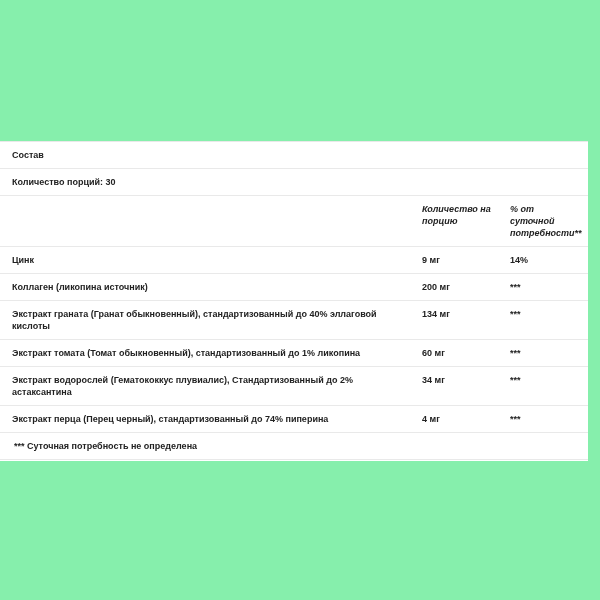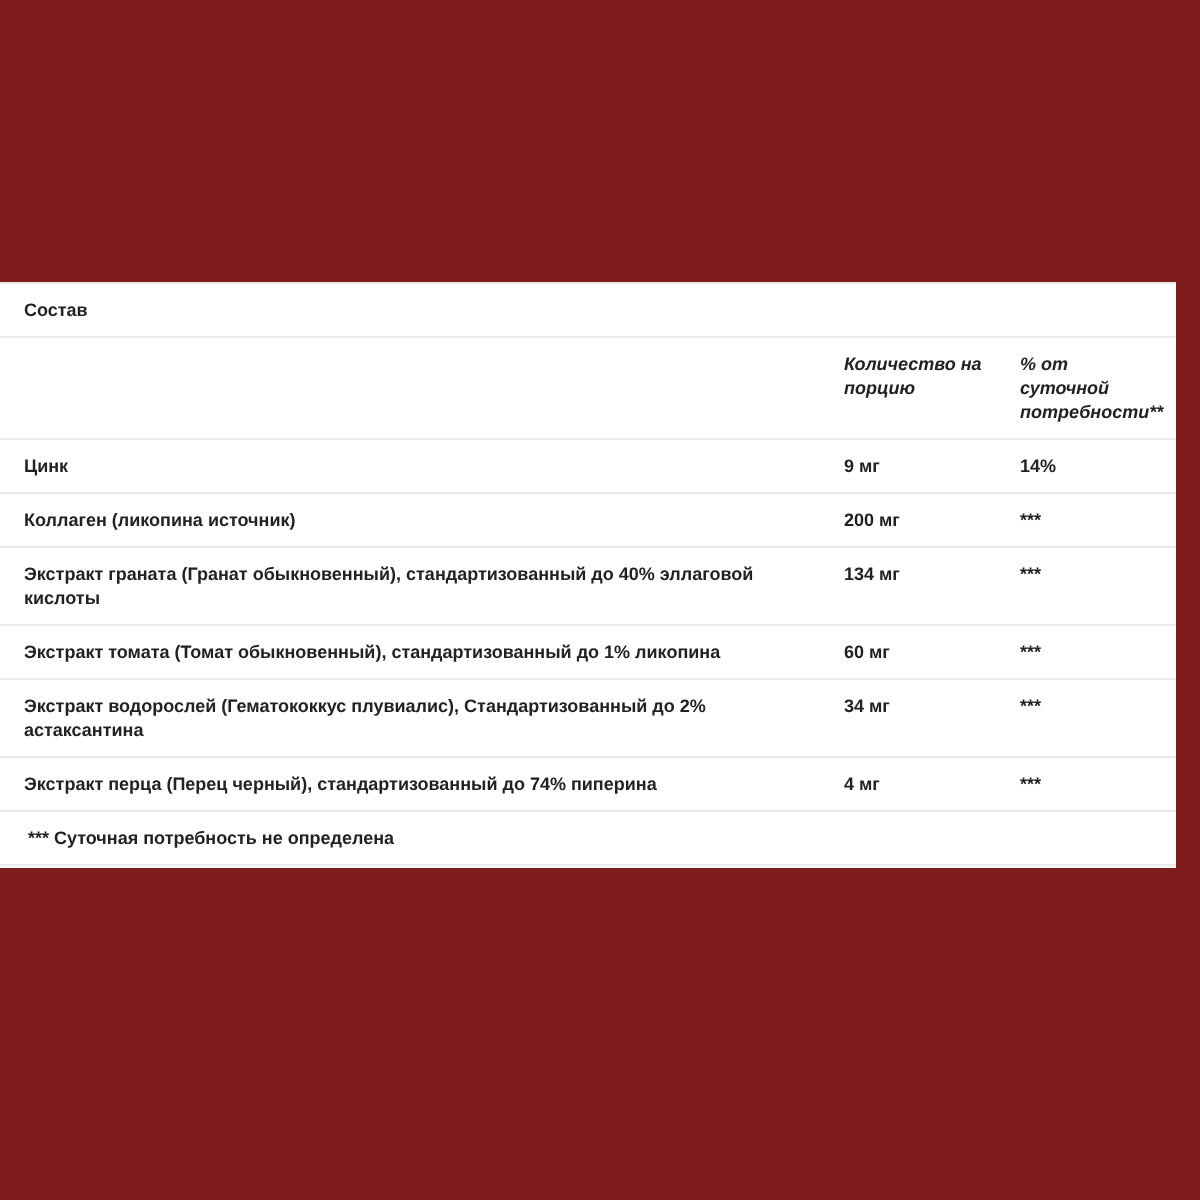--- a/index.html
+++ b/index.html
@@ -14,21 +14,21 @@
     overflow: hidden;
     font-family: "Liberation Sans", "DejaVu Sans", sans-serif;
     color: #222222;
     -webkit-font-smoothing: antialiased;
   }
 
   .page {
     position: relative;
     width: 600px;
     height: 600px;
-    background: #7f1d1d;
+    background: #86efac;
     box-sizing: border-box;
   }
 
   
   .facts-table {
     position: absolute;
     top: 141px;
     left: 0;
     width: 588px;
     border-collapse: collapse;
@@ -105,20 +105,25 @@
     </colgroup>
     <tbody>
 
       <tr class="row-simple">
         <td colspan="3">
           <div class="cell cell-name">Состав</div>
         </td>
       </tr>
 
 
+      <tr class="row-simple">
+        <td colspan="3">
+          <div class="cell cell-name">Количество порций: 30</div>
+        </td>
+      </tr>
 
       <tr class="row-colheads">
         <td>
           <div class="cell cell-name"></div>
         </td>
         <td>
           <div class="cell cell-amt">Количество на порцию</div>
         </td>
         <td>
           <div class="cell cell-pct">% от суточной потребности**</div>

